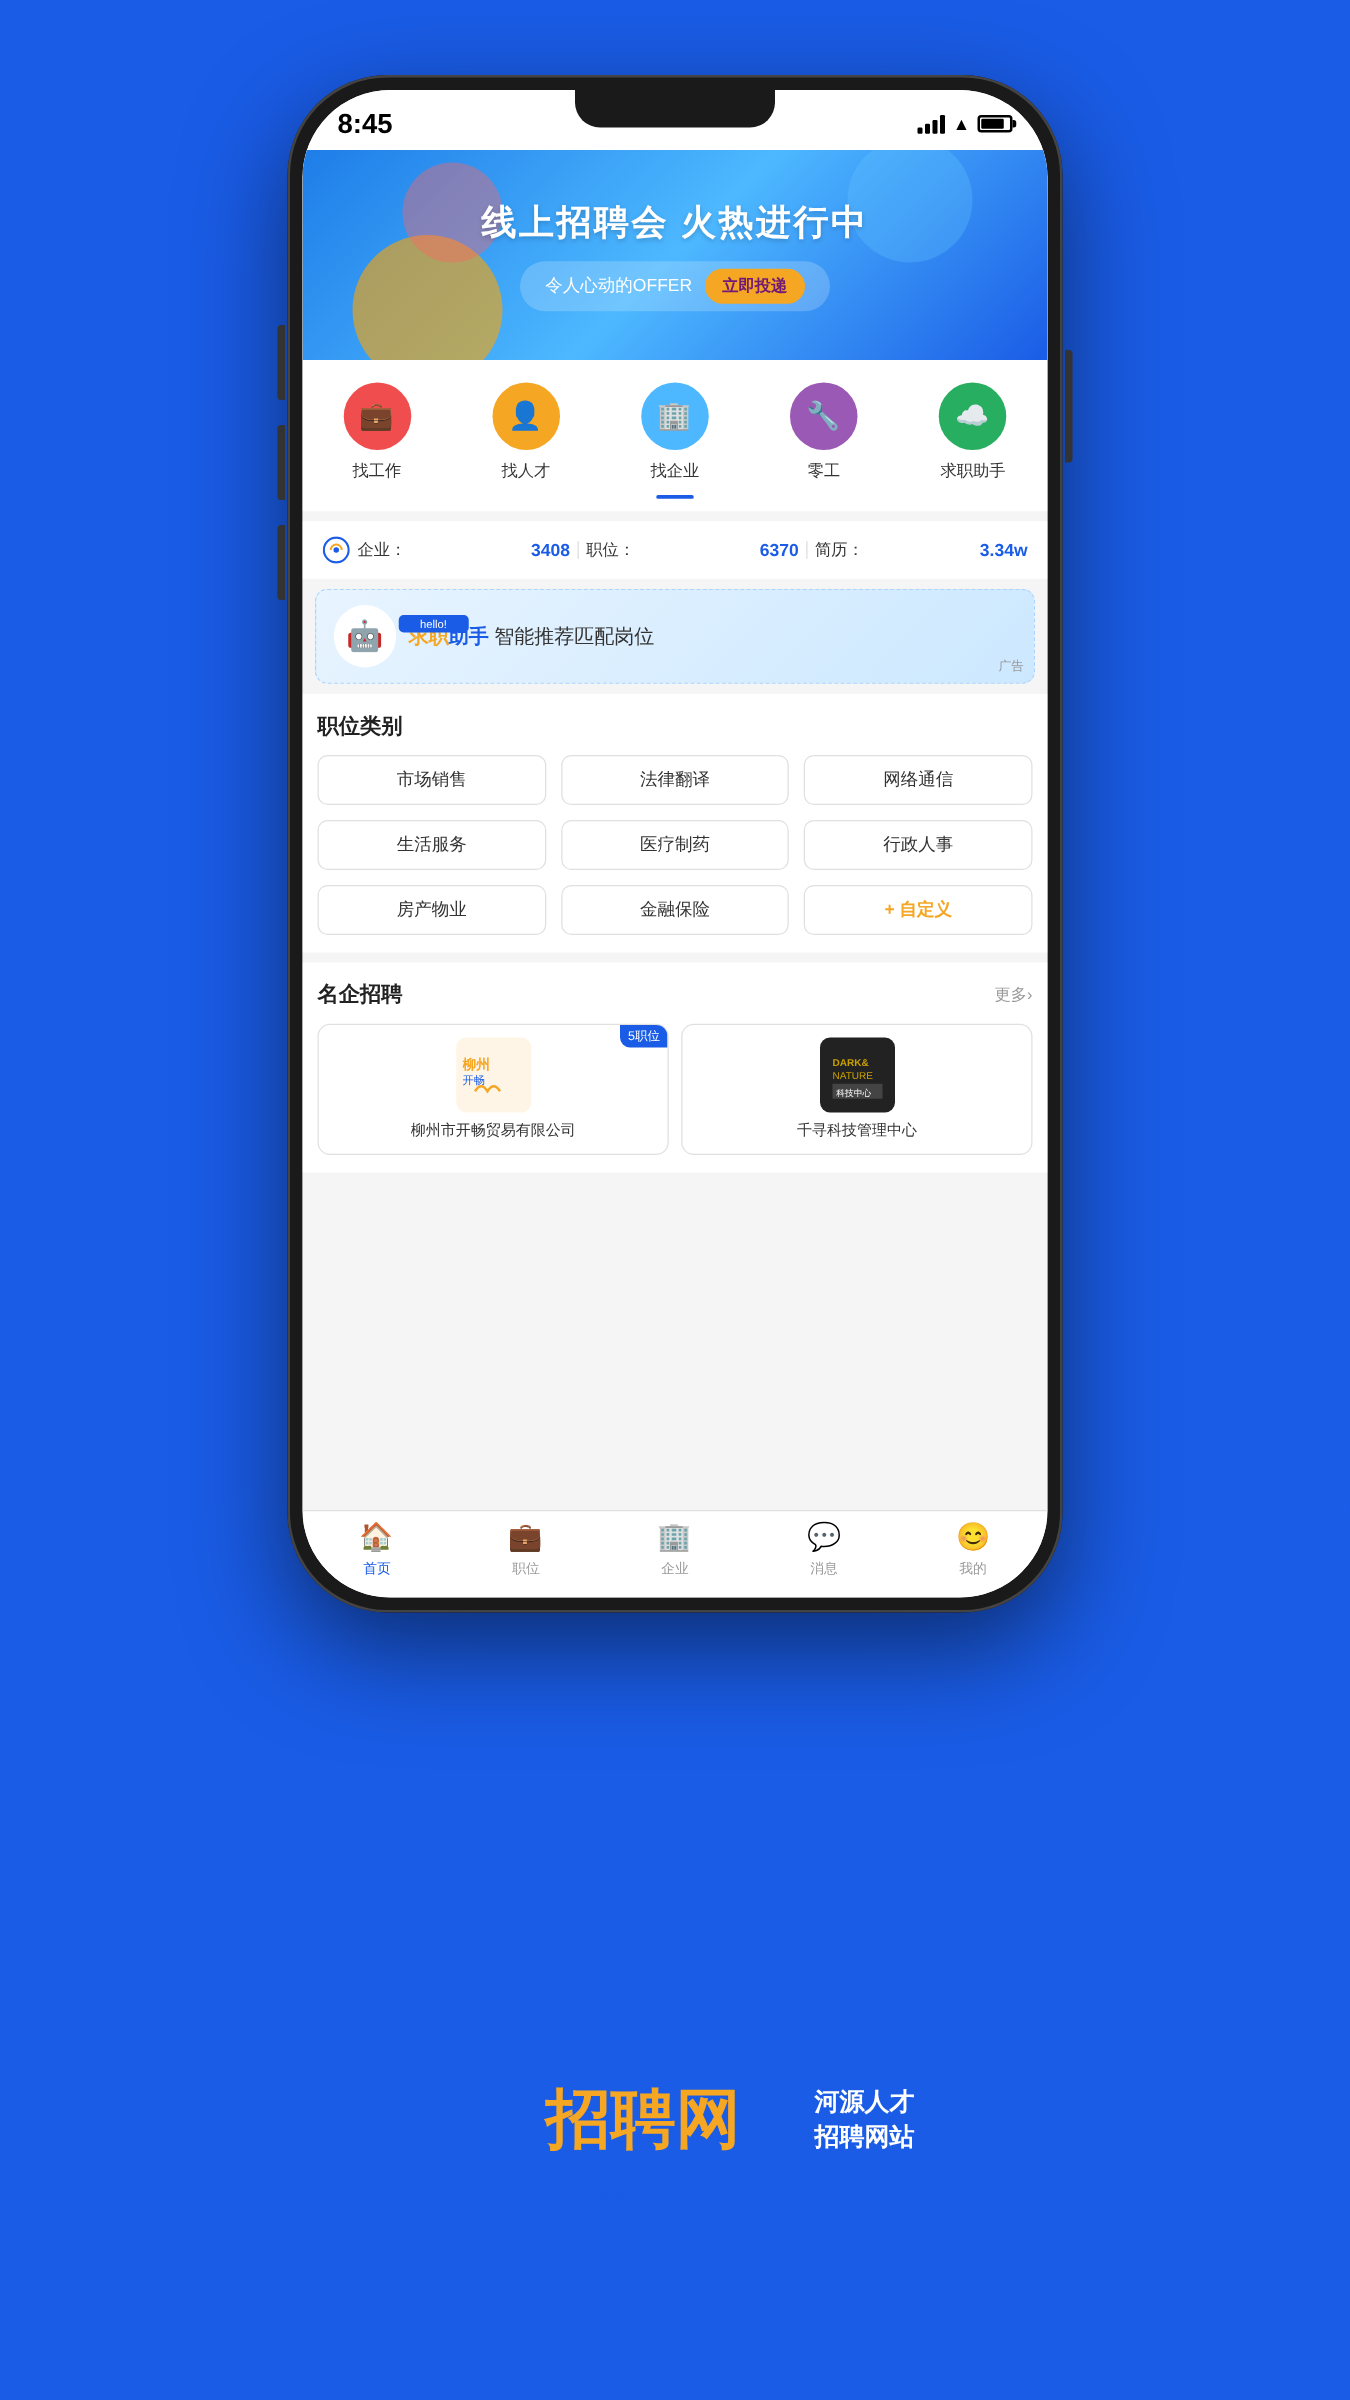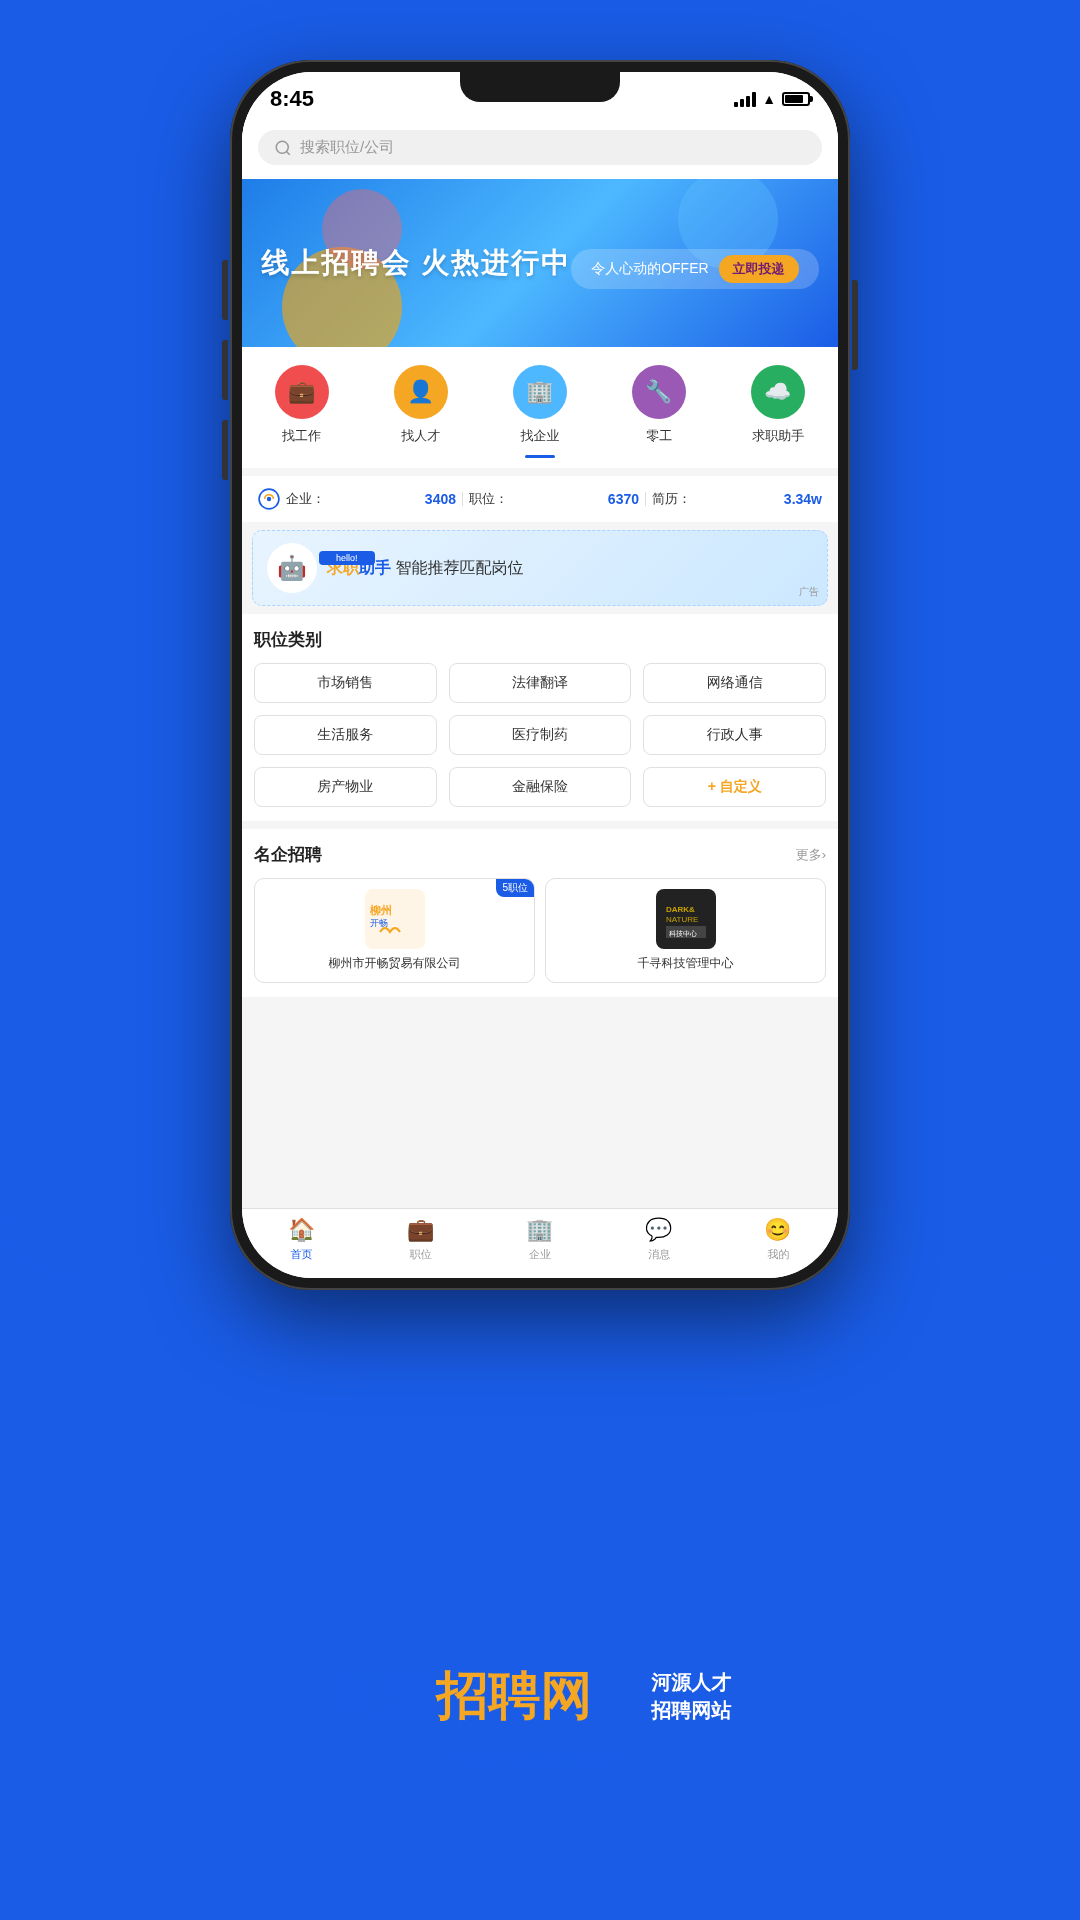--- a/index.html
+++ b/index.html
@@ -188,21 +188,21 @@
     }
 
     
     .banner {
       margin: 0;
       height: 168px;
       background: linear-gradient(135deg, #1e7de8 0%, #4db8ff 50%, #1a5ce6 100%);
       position: relative;
       overflow: hidden;
       display: flex;
-      flex-direction: row;
+      flex-direction: column;
       justify-content: center;
       align-items: center;
     }
     .banner-bg-circle1 {
       position: absolute;
       width: 120px;
       height: 120px;
       background: rgba(255,165,0,0.6);
       border-radius: 50%;
       bottom: -20px;
@@ -579,29 +579,20 @@
           </div>
           <span class="wifi-icon">▲</span>
           <div class="battery-icon">
             <div class="battery-fill"></div>
           </div>
         </div>
       </div>
 
       <div class="screen-content">
 
-        <div class="search-bar">
-          <div class="search-input-wrap">
-            <svg class="search-icon-svg" viewBox="0 0 24 24" fill="none" stroke="currentColor" stroke-width="2">
-              <circle cx="11" cy="11" r="8"></circle>
-                <line x1="21" y1="21" x2="16.65" y2="16.65"></line>
-            </svg>
-            <span class="search-placeholder">搜索职位/公司</span>
-          </div>
-        </div>
 
         <div class="banner">
           <div class="banner-bg-circle1"></div>
           <div class="banner-bg-circle2"></div>
           <div class="banner-bg-circle3"></div>
           <div class="banner-title">线上招聘会 火热进行中</div>
           <div class="banner-sub">
             <span class="banner-sub-text">令人心动的OFFER</span>
             <span class="banner-btn">立即投递</span>
           </div>

